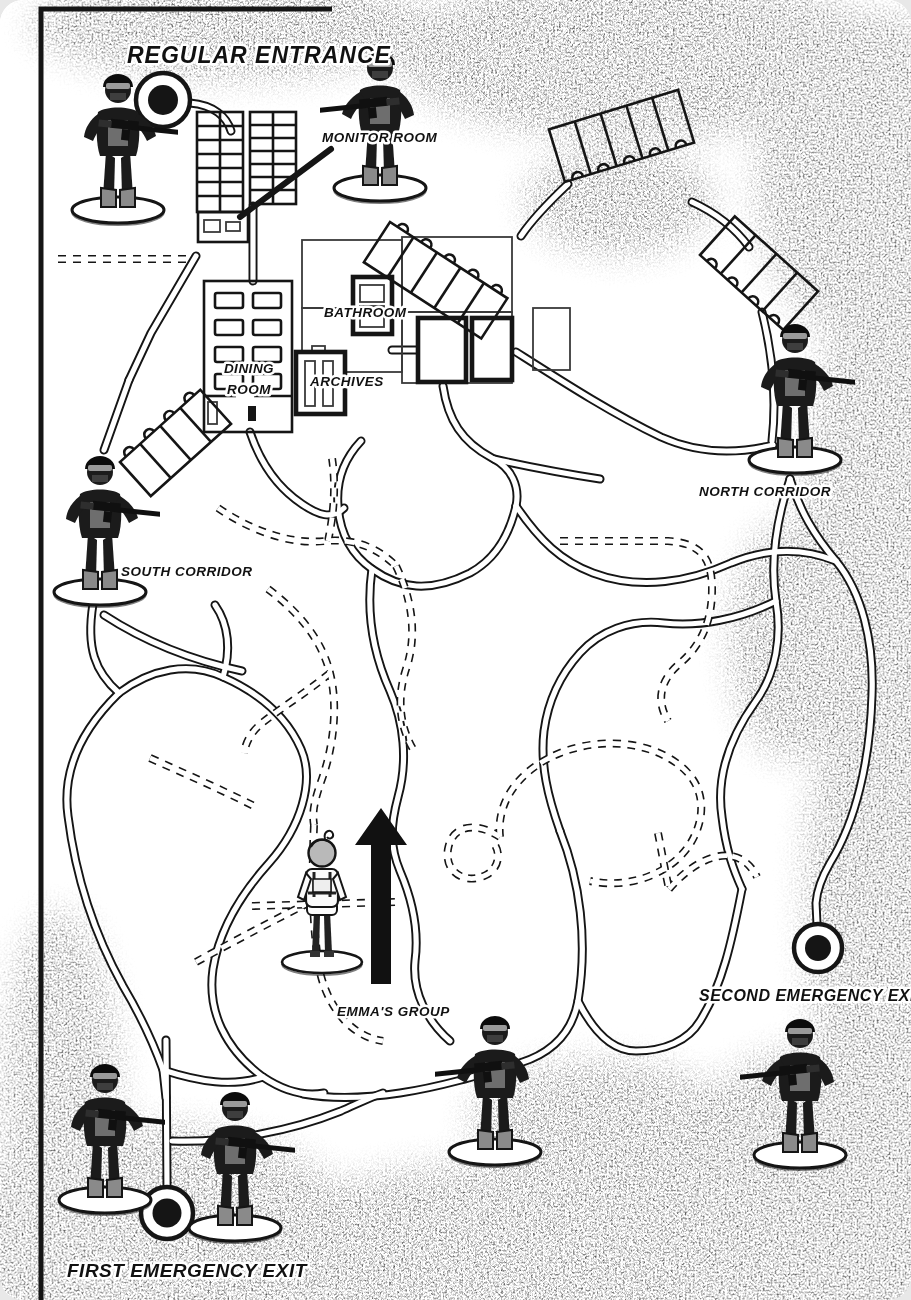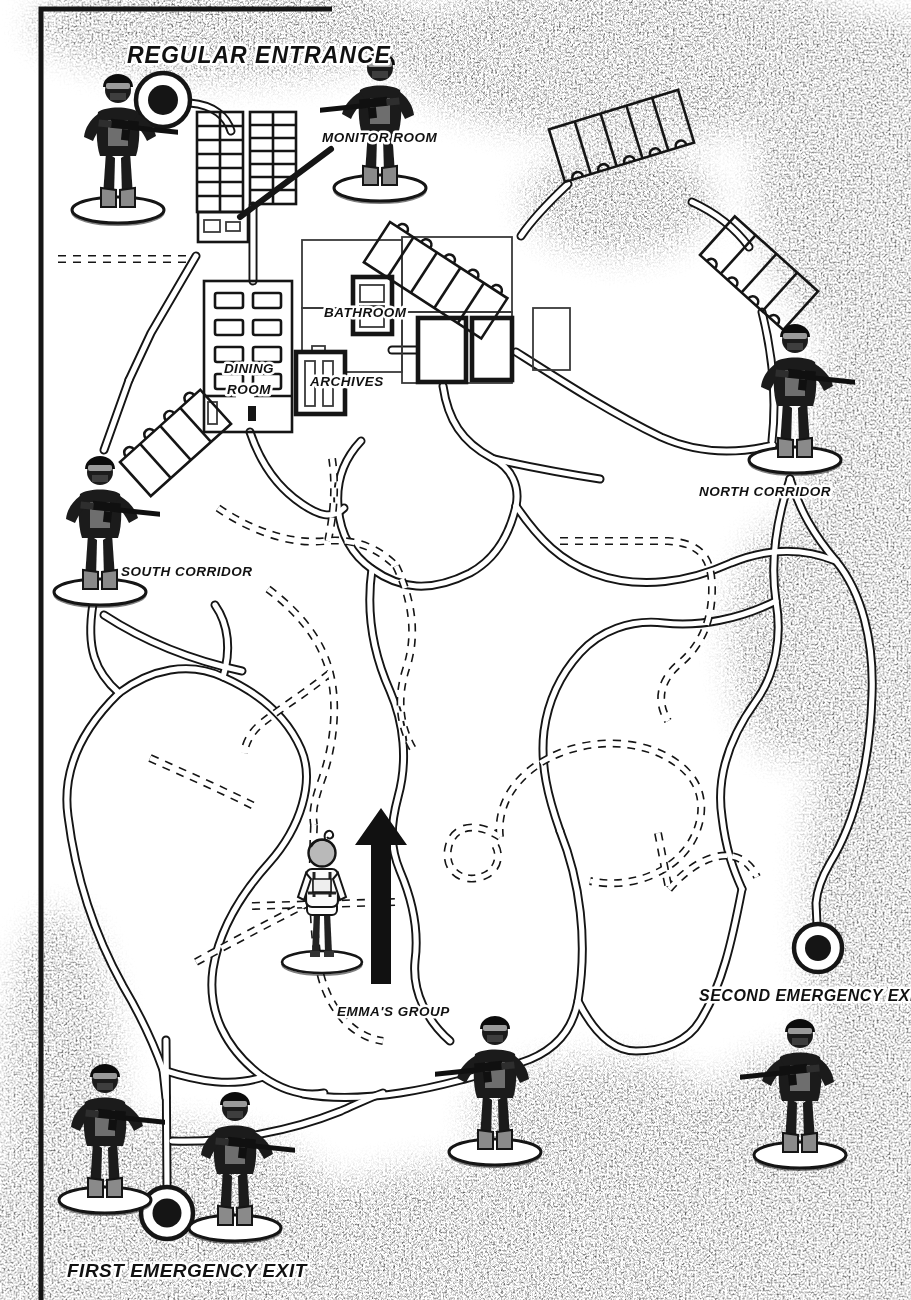--- a/index.html
+++ b/index.html
@@ -1,17 +1,17 @@
 <!DOCTYPE html>
 <html><head>
 <meta charset="utf-8">
 <style>
   html,body{margin:0;padding:0;background:#e8e8e8;}
   .stage{position:relative;width:911px;height:1300px;background:#ffffff;overflow:hidden;
-         font-family:"Liberation Sans",sans-serif;}
+         font-family:"Liberation Sans",sans-serif;border-radius:23px;}
   svg{display:block;}
 
   
   #tun path, #tun line{stroke:#151515;stroke-width:9;fill:none;stroke-linecap:round;stroke-linejoin:round;}
   .tunw path, .tunw line{stroke:#ffffff;stroke-width:5.2;fill:none;stroke-linecap:round;stroke-linejoin:round;}
 
   
   #dsh path{stroke:#151515;stroke-width:8;fill:none;stroke-dasharray:8 7;stroke-linecap:butt;}
   .dshw path{stroke:#ffffff;stroke-width:4.8;fill:none;stroke-dasharray:10 5;stroke-dashoffset:1;stroke-linecap:butt;}
 

